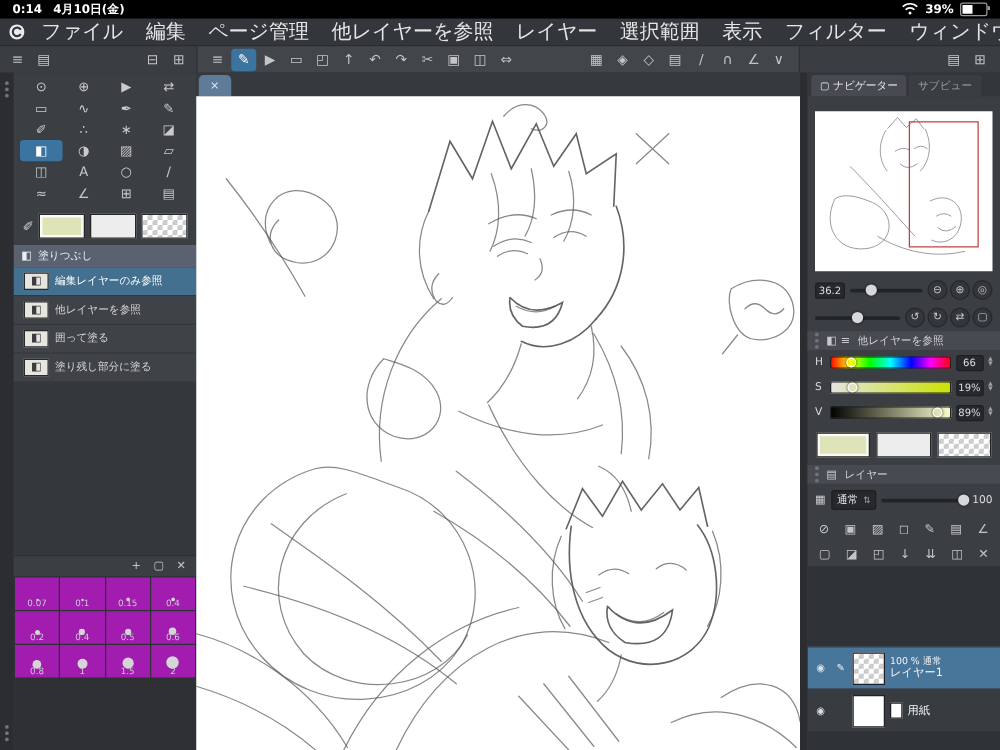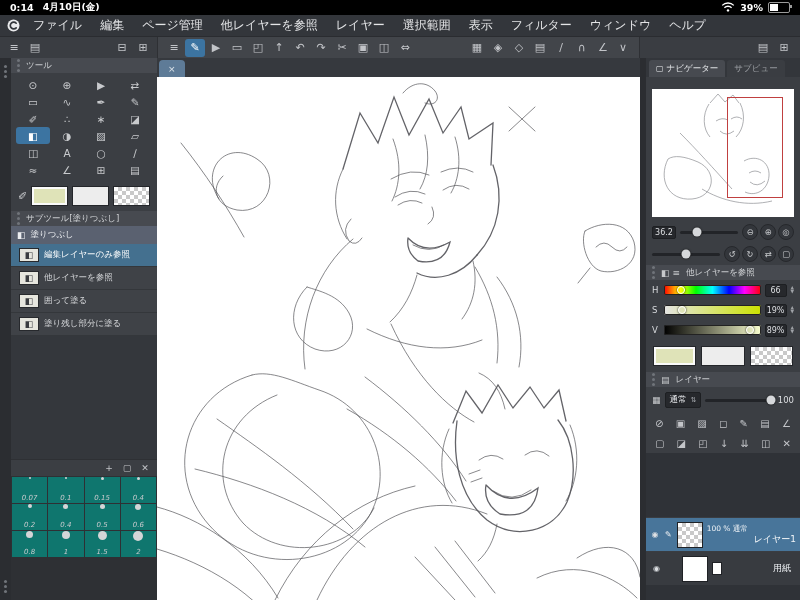--- a/index.html
+++ b/index.html
@@ -14,21 +14,21 @@
   .sb-right{display:flex;gap:5px;align-items:center;}
   .battery{position:relative;width:20px;height:9px;border:1px solid #9a9a9a;border-radius:2px;display:inline-block;}
   .battery-fill{position:absolute;left:1px;top:1px;bottom:1px;width:38%;background:#fff;}
   .battery-nub{position:absolute;right:-3px;top:2px;width:2px;height:3px;background:#9a9a9a;}
 
   
   .menu-bar{position:absolute;top:15px;left:0;width:800px;height:22px;background:#33363b;display:flex;
             align-items:center;padding-left:7px;box-sizing:border-box;border-bottom:1px solid #2a2c30;}
   .logo{display:flex;margin-right:4px;}
   .menu-items{display:flex;}
-  .menu-item{padding:0 9px;font-size:12px;color:#e4e5e7;white-space:nowrap;}
+  .menu-item{padding:0 9px;font-size:16px;color:#e4e5e7;white-space:nowrap;}
 
   
   .header-row{position:absolute;top:37px;left:0;width:800px;height:21px;display:flex;}
   .hz{display:flex;align-items:center;box-sizing:border-box;}
   .hz-left{width:157px;background:#3a3d42;padding:0 4px;}
   .hz-center{width:483px;background:#42454a;padding:0 6px;border-left:1px solid #2e3034;border-right:1px solid #2e3034;}
   .hz-right{width:160px;background:#3a3d42;padding:0 6px;}
   .hz-group{display:flex;align-items:center;gap:1px;}
   .spacer{flex:1;}
   .icon-btn{min-width:20px;height:18px;display:flex;align-items:center;justify-content:center;
@@ -69,21 +69,21 @@
   .sub-item.selected{background:#44708f;color:#fff;}
   .sub-thumb{width:20px;height:14px;flex:0 0 20px;background:#e6e6de;color:#3a3c40;font-size:9px;
              display:flex;align-items:center;justify-content:center;border:1px solid #27292d;box-sizing:border-box;}
   .sub-label{white-space:nowrap;overflow:hidden;}
   .sub-filler{flex:1;background:#34373c;}
   .sub-footer{flex:0 0 16px;background:#3b3e43;display:flex;justify-content:flex-end;align-items:center;
               gap:2px;padding:0 4px;border-top:1px solid #2e3034;}
   .sub-footer .icon-btn{min-width:16px;height:14px;font-size:9px;}
   .bs-grid{flex:1;background:#2e3034;display:grid;grid-template-columns:repeat(4,1fr);grid-auto-rows:26px;
            gap:1px;padding:1px;overflow:hidden;}
-  .bs-cell{background:#0f766e;position:relative;display:flex;align-items:flex-start;justify-content:center;font-style:italic;}
+  .bs-cell{background:#a21caf;position:relative;display:flex;align-items:flex-end;justify-content:center;}
   .bs-dot{background:#d4d5d7;border-radius:50%;width:2px;height:2px;margin-bottom:7px;}
   .bs-val{position:absolute;bottom:1px;left:0;right:0;text-align:center;font-size:7px;color:#c9cbce;}
 
   
   .canvas-area{position:absolute;left:157px;top:58px;width:483px;height:542px;display:flex;flex-direction:column;}
   .doc-tabbar{flex:0 0 19px;background:#36393e;display:flex;align-items:flex-end;padding-left:2px;}
   .doc-tab{height:17px;display:flex;align-items:center;gap:5px;background:#5e7b97;border-radius:4px 4px 0 0;
            padding:0 9px;max-width:260px;}
   .doc-close{font-size:9px;color:#dfe6ec;}
   .doc-title{font-size:8px;color:#eef3f7;white-space:nowrap;overflow:hidden;text-overflow:ellipsis;}
@@ -137,21 +137,21 @@
   .sm-icon{font-size:10px;color:#c3c5c9;}
   .layer-list{flex:1;background:#2f3237;padding-top:64px;box-sizing:border-box;display:flex;flex-direction:column;overflow:hidden;}
   .layer-row{flex:0 0 33px;display:flex;align-items:center;gap:4px;padding:0 4px;border-top:1px solid #3a3d42;background:#383b40;}
   .layer-row.selected{background:#48759a;}
   .eye{width:13px;text-align:center;font-size:8px;color:#dde0e3;}
   .edit-mark{width:11px;font-size:8px;color:#eceff2;text-align:center;}
   .layer-thumb{width:26px;height:26px;flex:0 0 26px;border:1px solid #1f2125;box-sizing:border-box;}
   .layer-thumb.paper{background:#fff;}
   .layer-texts{display:flex;flex-direction:column;justify-content:center;line-height:1.3;}
   .layer-info{font-size:7.5px;color:#eef2f6;}
-  .layer-name{font-size:9px;color:#f2f5f8;white-space:nowrap;margin-left:47px;}
+  .layer-name{font-size:9px;color:#f2f5f8;white-space:nowrap;}
   .paper-chip{width:10px;height:13px;background:#fff;border:1px solid #1f2125;box-sizing:border-box;}
 </style>
 </head>
 <body>
 
 <div class="screen">
 
   <header class="status-bar">
     <div class="sb-left">
       <span>0:14</span>
@@ -247,24 +247,20 @@
         </div>
     </div>
   </div>
 
   <div class="left-edge">
     <span class="grip"></span>
     <span class="grip"></span>
   </div>
 
   <aside class="tool-panel">
-    <div class="p-head">
-      <span class="grip"></span>
-      <span class="p-title">ツール</span>
-    </div>
     <div class="tool-grid">
 
     <span class="tool">⊙</span>
         <span class="tool">⊕</span>
         <span class="tool">▶</span>
         <span class="tool">⇄</span>
         <span class="tool">▭</span>
         <span class="tool">∿</span>
         <span class="tool">✒</span>
         <span class="tool">✎</span>
@@ -283,24 +279,20 @@
         <span class="tool">≈</span>
         <span class="tool">∠</span>
         <span class="tool">⊞</span>
         <span class="tool">▤</span>
       </div>
     <div class="swatch-row">
       <span class="pen-glyph">✐</span>
       <span class="swatch main" style="background: rgb(223, 227, 184);"></span>
       <span class="swatch" style="background: rgb(237, 237, 237);"></span>
       <span class="swatch checker"></span>
-    </div>
-    <div class="p-head">
-      <span class="grip"></span>
-      <span class="p-title">サブツール[塗りつぶし]</span>
     </div>
     <div class="sub-group">
       <span class="sub-gicon">◧</span>
       <span>塗りつぶし</span>
     </div>
     <div class="sub-list">
 
     <div class="sub-item selected">
           <span class="sub-thumb">◧</span>
           <span class="sub-label">編集レイヤーのみ参照</span>

